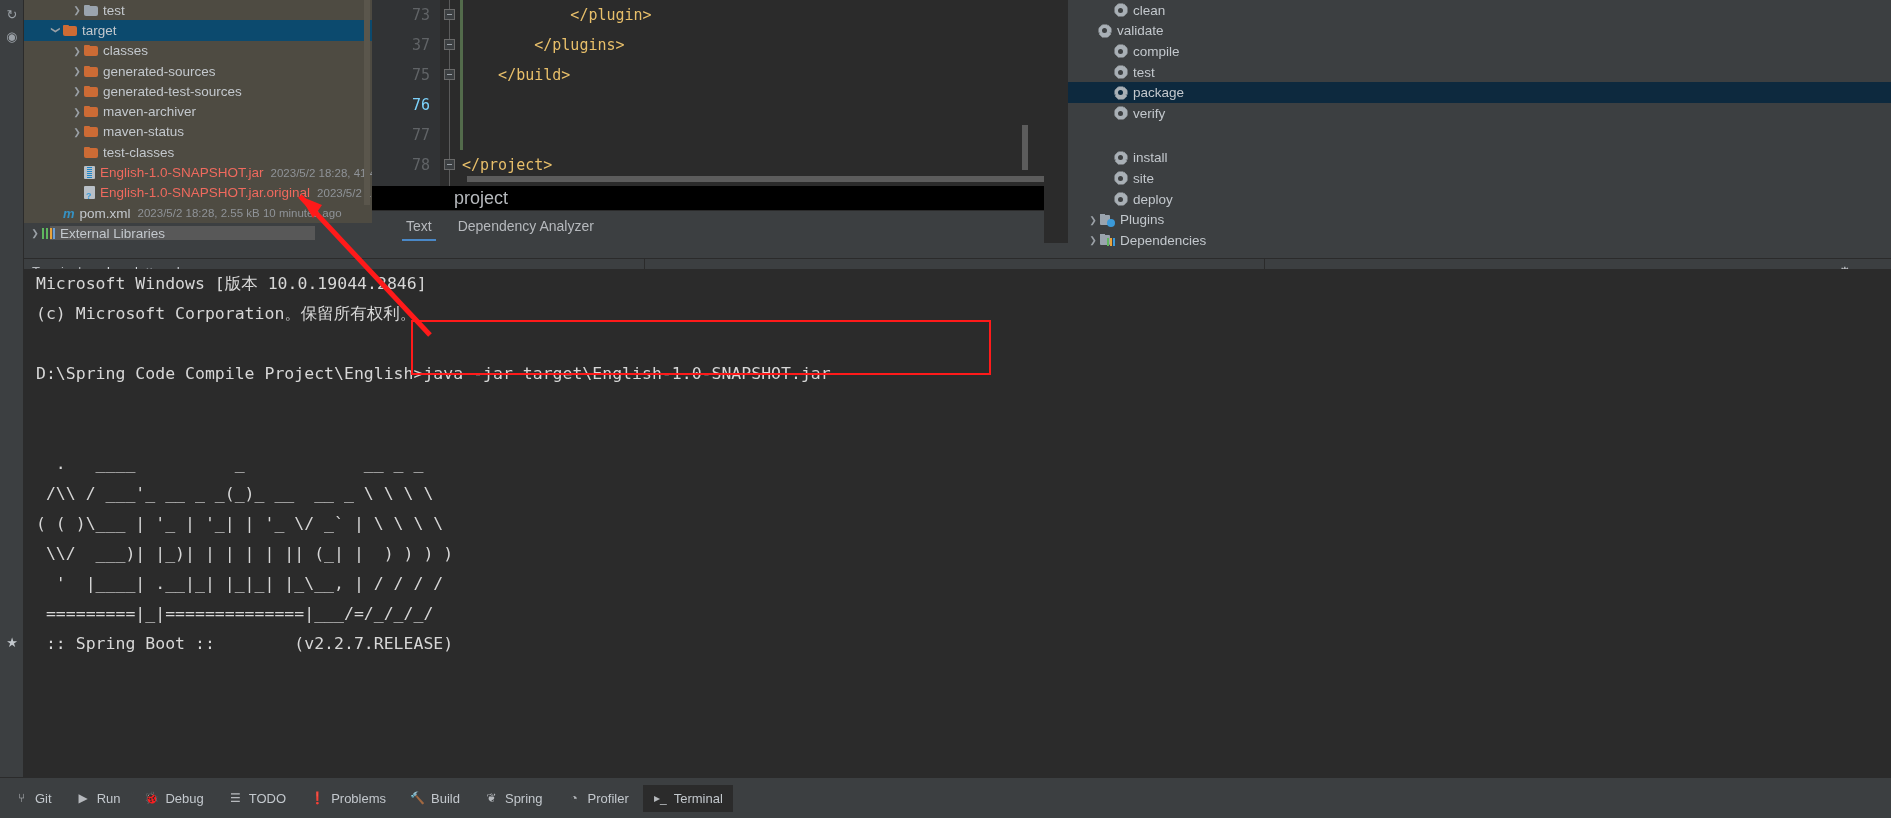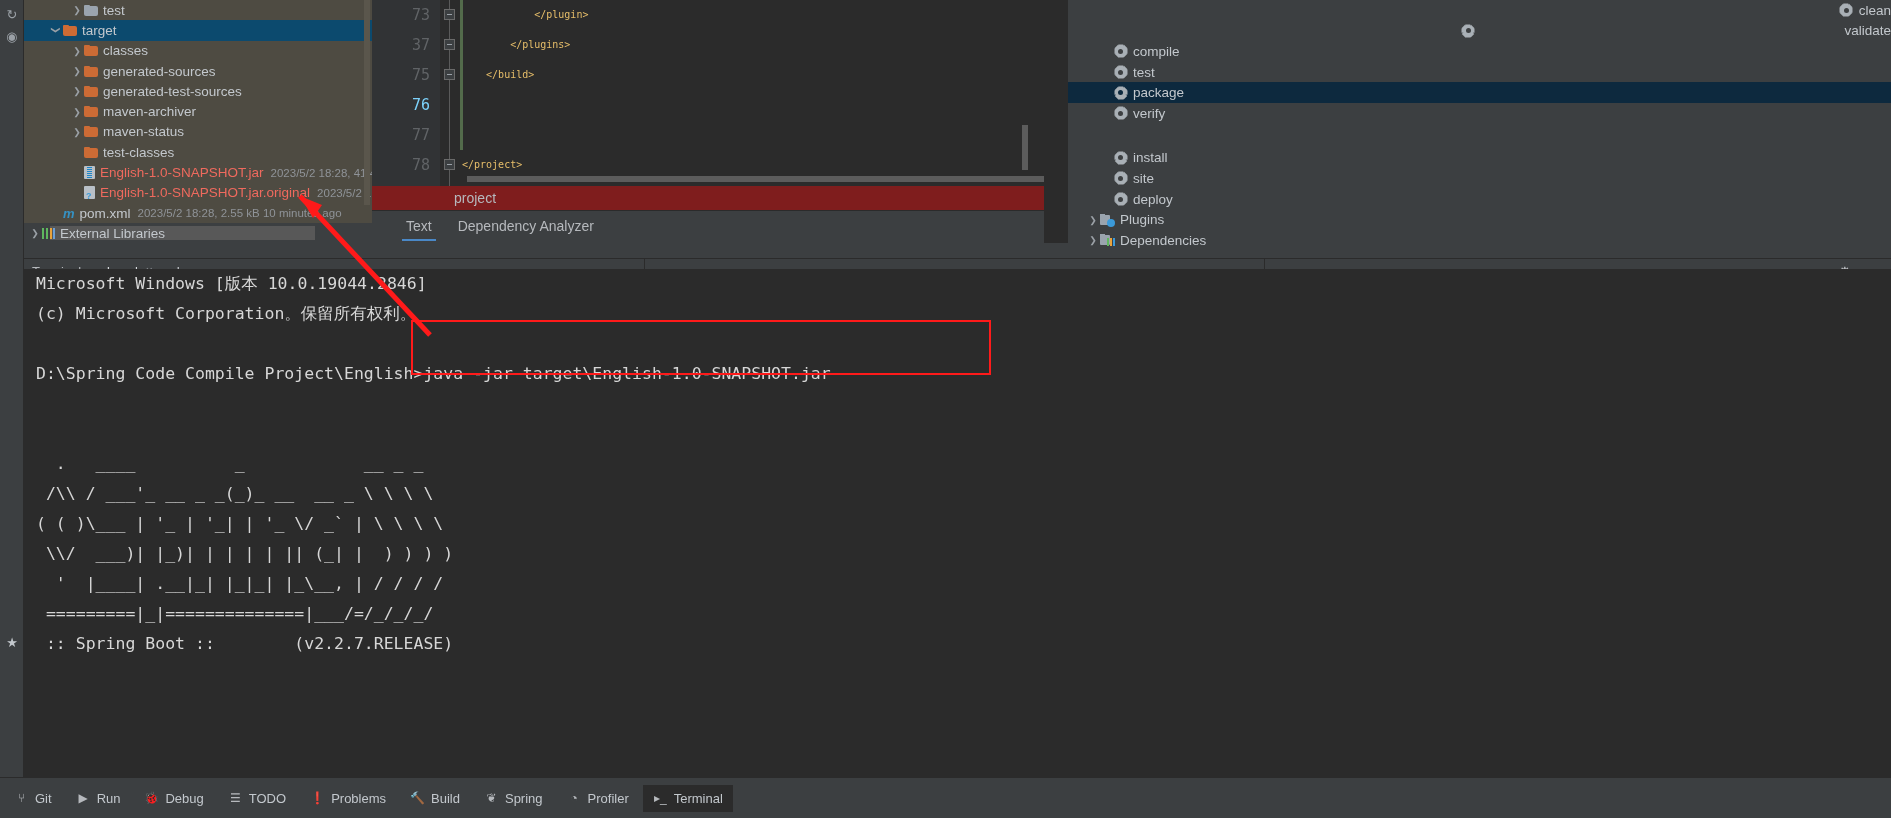--- a/index.html
+++ b/index.html
@@ -98,32 +98,32 @@
     position: absolute; left: 4px; width: 11px; height: 11px;
     border: 1px solid #6a6a6a; background: #3c3f41;
   }
   .fold-mark::after {
     content:""; position:absolute; left:2px; top:4px; width:5px; height:1px; background:#9aa0a6;
   }
   .fold-line { position:absolute; left: 9px; width: 1px; background: #5a5a5a; }
   .green-bar { position: absolute; left: 20px; width: 3px; background: #536b4b; }
   .code {
     position: absolute; left: 90px; top: 0; width: 582px; height: 186px;
-    font-family: "DejaVu Sans Mono", monospace; font-size: 10px; color: #e8bf6a;
+    font-family: "DejaVu Sans Mono", monospace; font-size: 15px; color: #e8bf6a;
   }
   .code .cl { height: 30px; line-height: 30px; white-space: pre; }
   .vscroll-editor {
     position:absolute; right: 16px; top: 125px; width: 6px; height: 45px; background:#5c5c5c;
   }
   .hscroll-editor {
     position:absolute; left: 95px; top: 176px; width: 630px; height: 6px; background:#5c5c5c;
   }
   .breadcrumb {
     position:absolute; left: 0; top: 186px; width: 672px; height: 24px;
-    background: #7f1d1d; color:#b6b9bd; font-size: 14px; display:flex; align-items:center; padding-left: 82px;
+    background: #000000; color:#b6b9bd; font-size: 18px; display:flex; align-items:center; padding-left: 82px;
   }
   .ed-tabs {
     position: absolute; left: 0; top: 210px; width: 672px; height: 33px;
     background: #3c3f41; display: flex; align-items: center; gap: 18px; padding-left: 30px;
     border-top: 1px solid #2b2b2b;
   }
   .ed-tab { font-size: 14px; color: #b6b9bd; padding: 4px 4px 7px; position: relative; }
   .ed-tab.active::after {
     content:""; position:absolute; left:0; right:0; bottom:0; height:2px; background:#4a88c7;
   }
@@ -351,30 +351,30 @@
     <div class="ed-tabs" id="ed-tabs">
         <div class="ed-tab active">Text</div>
         <div class="ed-tab">Dependency Analyzer</div>
       </div>
   </div>
 
   <div class="gap-dark"></div>
 
   <div class="maven">
     <div id="mv-rows">
-        <div class="mv-row" style="padding-left: 18px; justify-content: flex-end;">
+        <div class="mv-row" style="padding-left: 32px;">
           <span class="arrow"></span>
           <span class="gear">
             <i class="g2"></i>
             <i class="g3"></i>
             <i class="hole"></i>
           </span>
           <span>clean</span>
         </div>
-        <div class="mv-row" style="padding-left: 16px; justify-content: space-between;">
+        <div class="mv-row" style="padding-left: 16px;">
           <span class="arrow"></span>
           <span class="gear">
             <i class="g2"></i>
             <i class="g3"></i>
             <i class="hole"></i>
           </span>
           <span>validate</span>
         </div>
         <div class="mv-row" style="padding-left: 32px;">
           <span class="arrow"></span>

